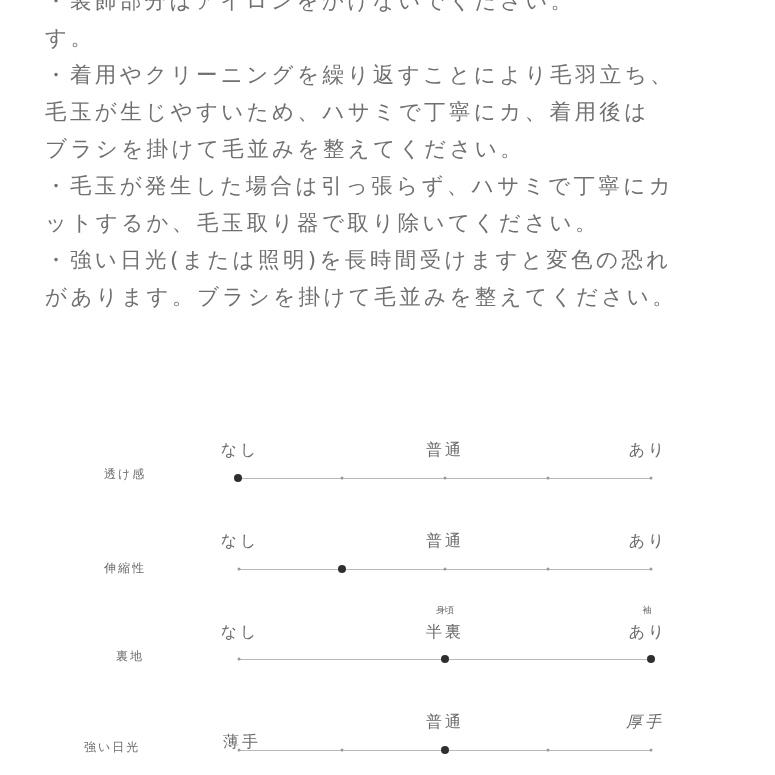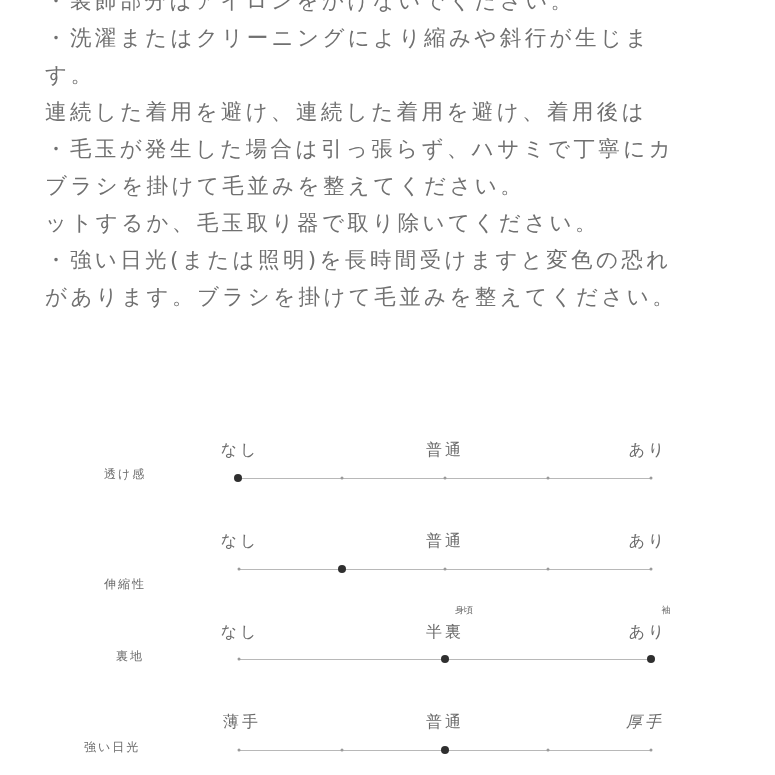--- a/index.html
+++ b/index.html
@@ -49,21 +49,20 @@
       white-space: nowrap;
       transform: translateX(-50%);
       text-align: left;
     }
     .sub-label {
       position: absolute;
       font-size: 9px;
       color: #6a6a6a;
       white-space: nowrap;
       transform: translateX(-50%);
-      margin-left: 19px;
     }
     .track {
       position: absolute;
       left: 238px;
       width: 414px;
       height: 1px;
       background: #b8b8b8;
     }
     .tick {
       position: absolute;
@@ -80,45 +79,45 @@
       border-radius: 50%;
       background: #2f2f2f;
       transform: translate(-50%, -50%);
     }
   </style>
 </head>
 <body>
 
 <div class="notes">
   <div class="note-line">・装飾部分はアイロンをかけないでください。</div>
-  <div class="note-line">・洗濯またはクリーニングにより縮みや斜行が生じま</div>
   <div class="note-line">す。</div>
-  <div class="note-line">連続した着用を避け、連続した着用を避け、着用後は</div>
+  <div class="note-line">・着用やクリーニングを繰り返すことにより毛羽立ち、</div>
+  <div class="note-line">毛玉が生じやすいため、ハサミで丁寧にカ、着用後は</div>
+  <div class="note-line">ブラシを掛けて毛並みを整えてください。</div>
   <div class="note-line">・毛玉が発生した場合は引っ張らず、ハサミで丁寧にカ</div>
-  <div class="note-line">ブラシを掛けて毛並みを整えてください。</div>
   <div class="note-line">ットするか、毛玉取り器で取り除いてください。</div>
   <div class="note-line">・強い日光(または照明)を長時間受けますと変色の恐れ</div>
   <div class="note-line">があります。ブラシを掛けて毛並みを整えてください。</div>
 </div>
 
 <div class="scale-row" style="top:0;">
   <span class="row-label" style="left:104px; top:466px;">透け感</span>
   <span class="end-label" style="left:240px; top:440px;">なし</span>
   <span class="end-label" style="left:445px; top:440px;">普通</span>
   <span class="end-label" style="left:648px; top:440px;">あり</span>
   <div class="track" style="top:478px;"></div>
   <span class="tick" style="left:342px; top:478px;"></span>
   <span class="tick" style="left:445px; top:478px;"></span>
   <span class="tick" style="left:548px; top:478px;"></span>
   <span class="tick" style="left:651px; top:478px;"></span>
   <span class="marker" style="left:238px; top:478px;"></span>
 </div>
 
 <div class="scale-row" style="top:0;">
-  <span class="row-label" style="left:104px; top:576px;">伸縮性</span>
+  <span class="row-label" style="left:104px; top:560px;">伸縮性</span>
   <span class="end-label" style="left:240px; top:531px;">なし</span>
   <span class="end-label" style="left:445px; top:531px;">普通</span>
   <span class="end-label" style="left:648px; top:531px;">あり</span>
   <div class="track" style="top:569px;"></div>
   <span class="tick" style="left:239px; top:569px;"></span>
   <span class="tick" style="left:445px; top:569px;"></span>
   <span class="tick" style="left:548px; top:569px;"></span>
   <span class="tick" style="left:651px; top:569px;"></span>
   <span class="marker" style="left:342px; top:569px;"></span>
 </div>
@@ -131,21 +130,21 @@
   <span class="sub-label" style="left:647px; top:604px;">袖</span>
   <span class="end-label" style="left:648px; top:622px;">あり</span>
   <div class="track" style="top:659px;"></div>
   <span class="tick" style="left:239px; top:659px;"></span>
   <span class="marker" style="left:445px; top:659px;"></span>
   <span class="marker" style="left:651px; top:659px;"></span>
 </div>
 
 <div class="scale-row" style="top:0;">
   <span class="row-label" style="left:84px; top:739px;">強い日光</span>
-  <span class="end-label" style="left:242px; top:712px;">薄手</span>
+  <span class="end-label" style="left:242px; top:732px;">薄手</span>
   <span class="end-label" style="left:445px; top:712px;">普通</span>
   <span class="end-label" style="left:645px; top:712px;font-style:italic;">厚手</span>
   <div class="track" style="top:750px;"></div>
   <span class="tick" style="left:239px; top:750px;"></span>
   <span class="tick" style="left:342px; top:750px;"></span>
   <span class="tick" style="left:548px; top:750px;"></span>
   <span class="tick" style="left:651px; top:750px;"></span>
   <span class="marker" style="left:445px; top:750px;"></span>
 </div>
 

